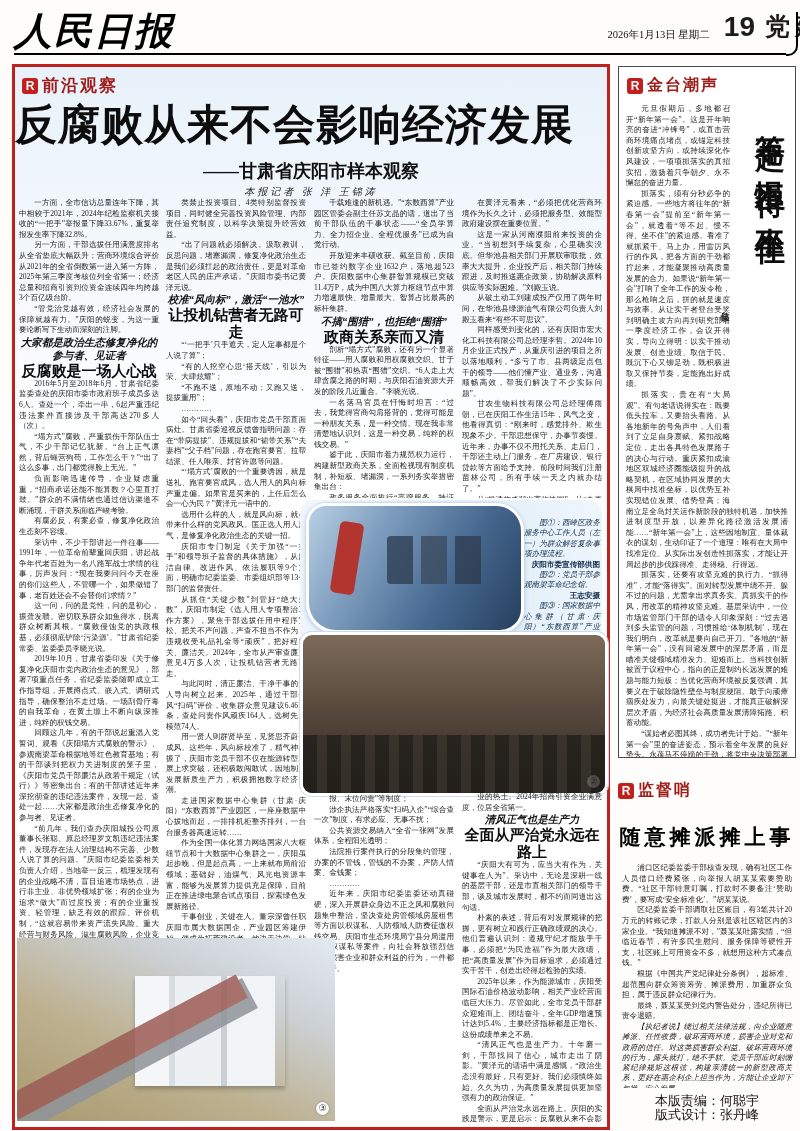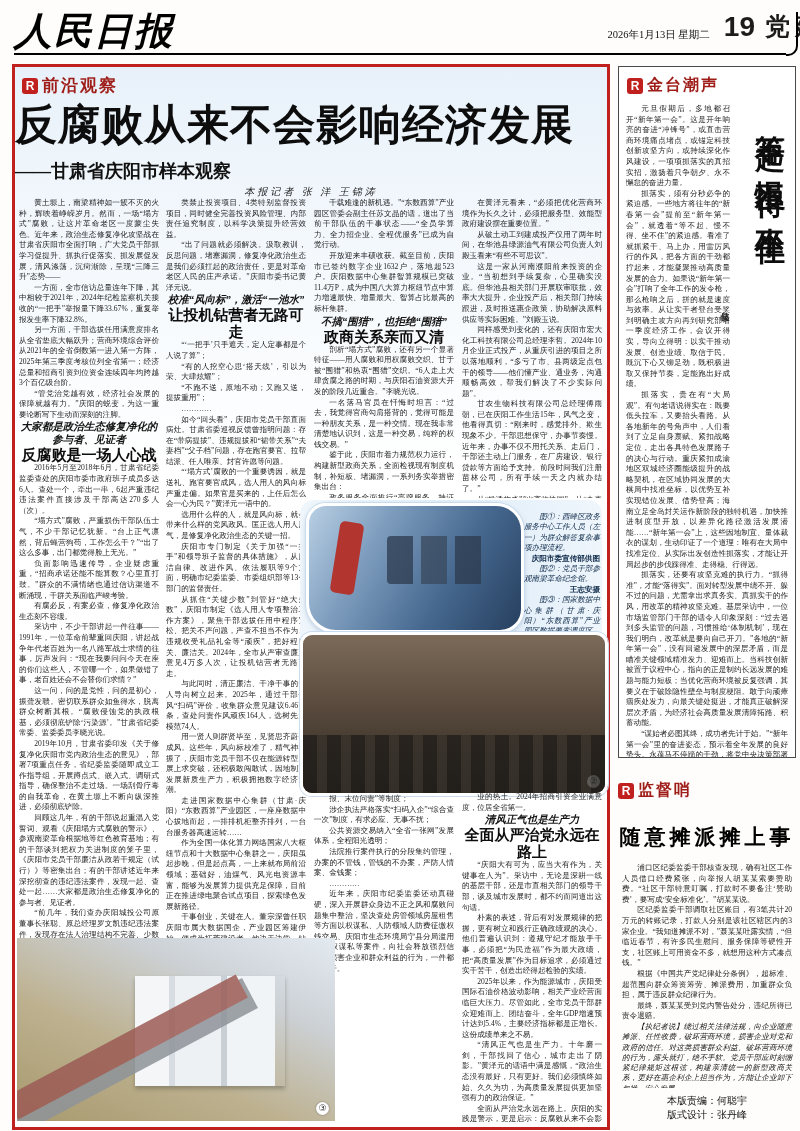--- a/index.html
+++ b/index.html
@@ -19,21 +19,21 @@
   .main-article{position:absolute;left:12px;top:64px;width:592px;height:1060px;border:3px solid #c0201e;
                 background:linear-gradient(180deg,#e8f1fa 0%,#f3f8fc 16%,#ffffff 38%,#ffffff 100%);}
   .kicker{position:absolute;left:7px;top:7px;display:flex;align-items:center;}
   .rlogo{display:inline-block;width:16px;height:16px;background:#c0201e;color:#fff;border-radius:3px;
          font-family:"Liberation Sans",sans-serif;font-weight:700;font-size:12px;line-height:16px;
          text-align:center;margin-right:4px;}
   .kicker-text{font-size:17px;font-weight:800;color:#9e1d18;letter-spacing:2px;
                font-family:"Liberation Sans",sans-serif;}
   .main-h1{position:absolute;left:0;top:30px;width:100%;margin:0;text-align:left;font-size:42px;
            font-weight:900;letter-spacing:1px;font-family:"Liberation Sans",sans-serif;color:#0d0d0d;}
-  .main-h2{position:absolute;left:0;top:92px;width:100%;margin:0;font-size:18px;
+  .main-h2{position:absolute;left:0;top:92px;width:100%;margin:0;text-align:center;font-size:18px;
            font-weight:700;color:#111;}
   .main-byline{position:absolute;left:0;top:118px;width:100%;text-align:center;font-size:10px;
                font-style:italic;letter-spacing:3px;color:#222;}
   
   .tcol{position:absolute;overflow:hidden;text-align:justify;}
   .tcol p{margin:0;}
   .seg-p{font-size:7.6px;line-height:10.6px;text-indent:2em;}
   .seg-hi{font-size:10.5px;line-height:13px;font-style:italic;font-weight:600;text-align:center;
           text-indent:0;margin:9px 0 4px;color:#141414;}
   .seg-hb{font-size:15px;line-height:17px;font-weight:900;text-align:center;text-indent:0;
@@ -54,21 +54,21 @@
   .photo1::before{content:"";position:absolute;left:26px;top:16px;width:24px;height:72px;background:#b23530;
                   transform:rotate(9deg);border-radius:5px;}
   .photo1::after{content:"";position:absolute;right:14px;top:30px;width:120px;height:48px;
                  background:linear-gradient(90deg,#2c3a4d 0 26px,transparent 26px 34px,#39485c 34px 60px,
                  transparent 60px 68px,#2c3a4d 68px 94px,transparent 94px);opacity:.75;border-radius:4px;}
   .photo2{position:absolute;left:0;top:132px;width:302px;height:158px;border:3px solid #fff;
           border-radius:12px;box-shadow:0 0 0 1px #c9dcee;overflow:hidden;
           background:linear-gradient(180deg,#7c6b59 0%,#594a3d 45%,#2e2923 100%);}
   .photo2::after{content:"";position:absolute;left:0;bottom:0;width:100%;height:58px;
                  background:repeating-linear-gradient(90deg,#1f1c18 0 14px,#35302a 14px 24px);opacity:.8;}
-  .caps{position:absolute;left:224px;top:12px;width:76px;font-size:7.6px;line-height:10.4px;
+  .caps{position:absolute;left:224px;top:18px;width:76px;font-size:7.6px;line-height:10.4px;
         color:#0f2b4a;text-align:justify;font-style:italic;}
   .caps p{margin:0;}
   .cap-text{text-indent:2em;}
   .cap-credit{text-align:right;font-weight:700;font-style:normal;}
   .num-badge{position:absolute;width:13px;height:13px;border-radius:50%;background:#fff;color:#333;
              font-size:9px;line-height:13px;text-align:center;font-family:"Liberation Sans",sans-serif;
              box-shadow:0 0 2px rgba(0,0,0,.4);font-style:normal;}
   
   .photo3{position:absolute;left:2px;top:871px;width:318px;height:183px;overflow:hidden;
           background:linear-gradient(205deg,#e3eaf0 0%,#cdd2d7 28%,#bdb190 62%,#a89a6e 100%);}
@@ -87,21 +87,21 @@
   .vtitle-strip{float:right;width:58px;height:392px;}
   .vtitle{position:absolute;right:10px;top:44px;writing-mode:vertical-rl;font-size:30px;font-weight:900;
           letter-spacing:4px;color:#0d0d0d;font-family:"Liberation Sans",sans-serif;line-height:1;}
   .vauthor{position:absolute;right:64px;top:238px;writing-mode:vertical-rl;font-size:9px;color:#222;}
   .jiandu-sec{position:absolute;left:618px;top:772px;width:178px;height:316px;overflow:hidden;}
   .jiandu-h1{margin:16px 0 12px;text-align:center;font-size:21px;font-weight:900;letter-spacing:4px;
              font-family:"Liberation Sans",sans-serif;color:#000000;}
   .jiandu-body{padding:0 4px;font-size:7.5px;line-height:10.3px;text-align:justify;}
   .jiandu-body p{margin:0;text-indent:2em;}
   .seg-comment{font-style:italic;color:#151515;}
-  .page-credits{position:absolute;left:618px;top:1094px;width:178px;text-align:center;font-size:10px;
+  .page-credits{position:absolute;left:618px;top:1094px;width:178px;text-align:center;font-size:13px;
                 line-height:14px;color:#111;}
 </style>
 </head>
 <body>
 
 <div class="page">
 
   <div class="masthead">人民日报</div>
   <div class="header-right">
     <span class="hdr-date">2026年1月13日 星期二</span>
@@ -114,33 +114,32 @@
   <section class="main-article">
     <div class="kicker">
       <span class="rlogo">R</span>
       <span class="kicker-text">前沿观察</span>
     </div>
     <h1 class="main-h1">反腐败从来不会影响经济发展</h1>
     <h2 class="main-h2">——甘肃省庆阳市样本观察</h2>
     <div class="main-byline">本报记者 张 洋 王锦涛</div>
 
     <div class="tcol" id="col1">
-        <p class="seg-p">黄土塬上，南梁精神如一簇不灭的火种，辉映着峥嵘岁月。然而，一场“塌方式”腐败，让这片革命老区一度蒙尘失色。近年来，政治生态修复净化攻坚战在甘肃省庆阳市全面打响，广大党员干部抓学习促提升、抓执行促落实、抓发展促发展，清风涤荡，沉疴渐除，呈现“三降三升”态势——</p>
         <p class="seg-p">一方面，全市信访总量连年下降，其中相较于2021年，2024年纪检监察机关接收的“一把手”举报量下降33.67%，重复举报发生率下降32.8%。</p>
         <p class="seg-p">另一方面，干部选拔任用满意度排名从全省垫底大幅跃升；营商环境综合评价从2021年的全省倒数第一进入第一方阵，2025年第三季度考核位列全省第一；经济总量和招商引资到位资金连续四年均跨越3个百亿级台阶。</p>
         <p class="seg-p">“管党治党越有效，经济社会发展的保障就越有力。”庆阳的蜕变，为这一重要论断写下生动而深刻的注脚。</p>
         <p class="seg-hi">大家都是政治生态修复净化的参与者、见证者</p>
         <p class="seg-hb">反腐败是一场人心战</p>
         <p class="seg-p">2016年5月至2018年6月，甘肃省纪委监委查处的庆阳市委市政府班子成员多达6人。查处一个，牵出一串，6起严重违纪违法案件直接涉及干部高达270多人（次）。</p>
         <p class="seg-p">“塌方式”腐败，严重损伤干部队伍士气，不少干部记忆犹新。“台上正气凛然，背后蝇营狗苟，工作怎么干？”“出了这么多事，出门都觉得脸上无光。”</p>
         <p class="seg-p">负面影响迅速传导，企业疑虑重重，“招商承诺还能不能算数？心里直打鼓。”群众的不满情绪也通过信访渠道不断涌现，干群关系面临严峻考验。</p>
         <p class="seg-p">有腐必反，有案必查，修复净化政治生态刻不容缓。</p>
         <p class="seg-p">采访中，不少干部讲起一件往事——1991年，一位革命前辈重回庆阳，讲起战争年代老百姓为一名八路军战士求情的往事，厉声发问：“现在我要问问今天在座的你们这些人，不管哪一个，如果做错了事，老百姓还会不会替你们求情？”</p>
         <p class="seg-p">这一问，问的是党性，问的是初心，振聋发聩。密切联系群众如鱼得水，脱离群众树断其根。“腐败侵蚀党的执政根基，必须彻底铲除‘污染源’。”甘肃省纪委常委、监委委员李晓光说。</p>
-        <p class="seg-p">2019年10月，甘肃省委印发《关于修复净化庆阳市党内政治生态的意见》，部署7项重点任务，省纪委监委随即成立工作指导组，开展蹲点式、嵌入式、调研式指导，确保整治不走过场。一场刮骨疗毒的自我革命，在黄土塬上不断向纵深推进，必须彻底铲除。</p>
+        <p class="seg-p">2019年10月，甘肃省委印发《关于修复净化庆阳市党内政治生态的意见》，部署7项重点任务，省纪委监委随即成立工作指导组，开展蹲点式、嵌入式、调研式指导，确保整治不走过场。一场刮骨疗毒的自我革命，在黄土塬上不断向纵深推进，纯粹的权钱交易。</p>
         <p class="seg-p">回顾这几年，有的干部说起重温入党誓词、观看《庆阳塌方式腐败的警示》、参观南梁革命根据地等红色教育基地；有的干部谈到把权力关进制度的笼子里，《庆阳市党员干部廉洁从政若干规定（试行）》等密集出台；有的干部讲述近年来深挖彻查的违纪违法案件，发现一起、查处一起……大家都是政治生态修复净化的参与者、见证者。</p>
         <p class="seg-p">“前几年，我们查办庆阳城投公司原董事长张聪、原总经理罗文凯违纪违法案件，发现存在法人治理结构不完善、少数人说了算的问题。”庆阳市纪委监委相关负责人介绍，当地举一反三，梳理发现有的企业战略不清，盲目追逐市场热点，进行非主业、非优势领域扩张；有的企业为追求“做大”而过度投资；有的企业重投资、轻管理，缺乏有效的跟踪、评价机制，“这就容易带来资产流失风险、重大经营与财务风险、滋生腐败风险，企业竞争力与创新力受损。”该负责人说。</p>
       </div>
     <div class="tcol" id="col2">
         <p class="seg-p">类禁止投资项目、4类特别监督投资项目，同时健全完善投资风险管理、内部责任追究制度，以科学决策提升经营效益。</p>
         <p class="seg-p">“出了问题就必须解决。汲取教训，反思问题，堵塞漏洞，修复净化政治生态是我们必须扛起的政治责任，更是对革命老区人民的庄严承诺。”庆阳市委书记黄泽元说。</p>
         <p class="seg-hi">校准“风向标”，激活“一池水”</p>
         <p class="seg-hb">让投机钻营者无路可走</p>
         <p class="seg-p">“‘一把手’只手遮天，定人定事都是个人说了算”；</p>
         <p class="seg-p">“有的人挖空心思‘搭天线’，引以为荣、大肆炫耀”；</p>
@@ -162,22 +161,22 @@
         <p class="seg-p">开放迎来丰硕收获。截至目前，庆阳市已签约数字企业1632户，落地超523户。庆阳数据中心集群智算规模已突破11.4万P，成为中国八大算力枢纽节点中算力增速最快、增量最大、智算占比最高的标杆集群。</p>
         <p class="seg-hi">不搞“围猎”，也拒绝“围猎”</p>
         <p class="seg-hb">政商关系亲而又清</p>
         <p class="seg-p">剖析“塌方式”腐败，还有另一个显著特征——用人腐败和用权腐败交织、甘于被“围猎”和热衷“围猎”交织。“6人走上大肆贪腐之路的时期，与庆阳石油资源大开发的阶段几近重合。”李晓光说。</p>
         <p class="seg-p">一名落马官员在忏悔时坦言：“过去，我觉得官商勾肩搭背的，觉得可能是一种朋友关系，是一种交情。现在我非常清楚地认识到，这是一种交易，纯粹的权钱交易。”</p>
         <p class="seg-p">鉴于此，庆阳市着力规范权力运行，构建新型政商关系，全面检视现有制度机制，补短板、堵漏洞，一系列务实举措密集出台：</p>
         <p class="seg-p">政务服务全面推行“亮牌服务、持证上岗、首问责任、限时办结、群众评价、查处通</p>
       </div>
     <div class="tcol" id="col4u">
         <p class="seg-p">在黄泽元看来，“必须把优化营商环境作为长久之计，必须把服务型、效能型政府建设摆在重要位置。”</p>
+        <p class="seg-p">这是一家从河南濮阳前来投资的企业。“当初想到手续复杂，心里确实没底。但华池县相关部门开展联审联批，效率大大提升，企业投产后，相关部门持续跟进，及时推送惠企政策，协助解决原料供应等实际困难。”刘殿玉说。</p>
         <p class="seg-p">从破土动工到建成投产仅用了两年时间，在华池县绿源油气有限公司负责人刘殿玉看来“有些不可思议”。</p>
-        <p class="seg-p">这是一家从河南濮阳前来投资的企业。“当初想到手续复杂，心里确实没底。但华池县相关部门开展联审联批，效率大大提升，企业投产后，相关部门持续跟进，及时推送惠企政策，协助解决原料供应等实际困难。”刘殿玉说。</p>
         <p class="seg-p">同样感受到变化的，还有庆阳市宏大化工科技有限公司总经理李哲。2024年10月企业正式投产，从重庆引进的项目之所以落地顺利，“多亏了市、县两级定点包干的领导——他们懂产业、通业务，沟通顺畅高效，帮我们解决了不少实际问题”。</p>
         <p class="seg-p">甘农生物科技有限公司总经理傅雨朝，已在庆阳工作生活15年，风气之变，他看得真切：“刚来时，感觉排外、欺生现象不少。干部思想保守，办事节奏慢。近年来，办事不仅不用托关系、走后门，干部还主动上门服务，在厂房建设、银行贷款等方面给予支持。前段时间我们注册苗林公司，所有手续一天之内就办结了。”</p>
         <p class="seg-p">从“推诿拖沓”到“高效协同”，从“办事找人”到“服务上门”，不搞“围猎”，也拒绝“围猎”，政商关系亲而又清，让庆阳成为投资兴</p>
       </div>
 
     <figure class="montage" style="margin:0;">
       <div class="photo1"></div>
       <div class="caps">
         <p class="cap-text">图①：西峰区政务服务中心工作人员（左一）为群众解答复杂事项办理流程。</p>
         <p class="cap-credit">庆阳市委宣传部供图</p>

